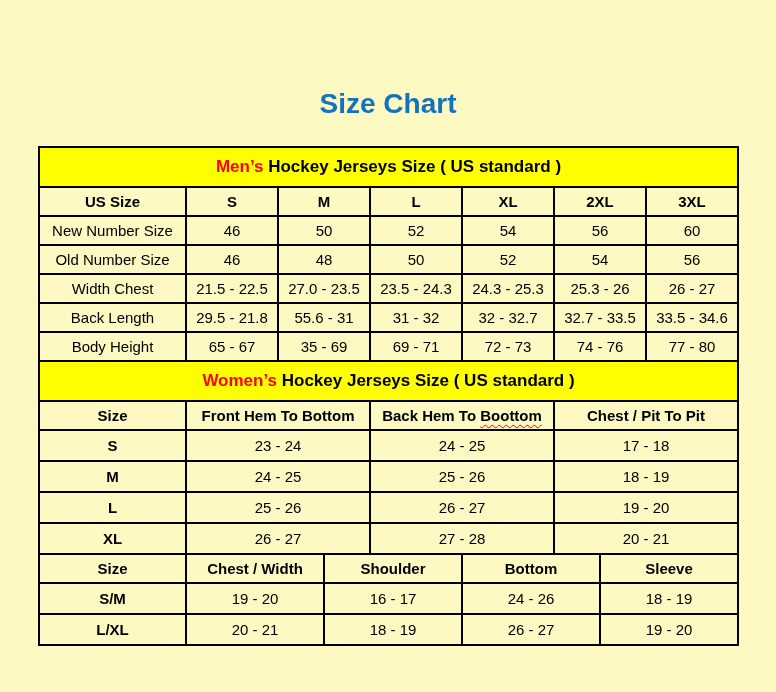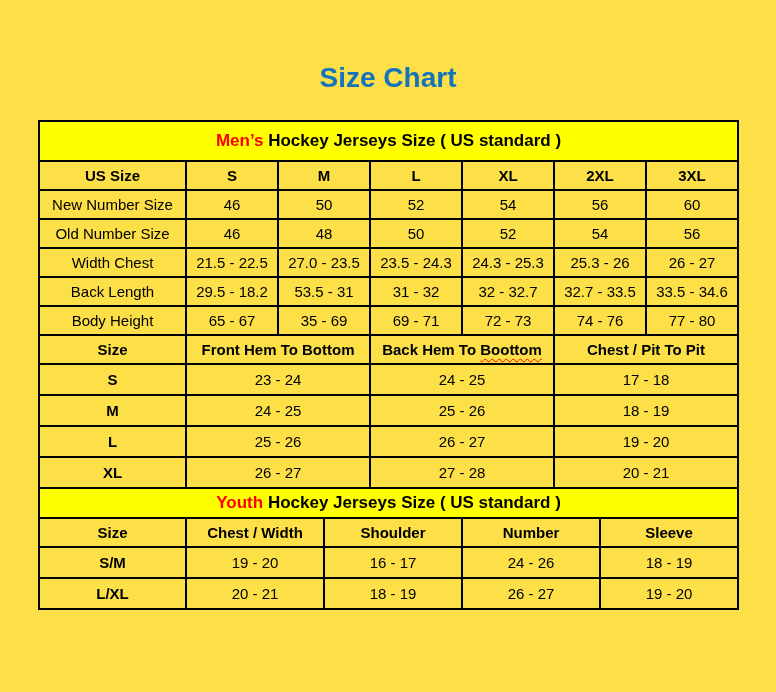--- a/index.html
+++ b/index.html
@@ -4,23 +4,23 @@
 <style>
   html, body {
     margin: 0;
     padding: 0;
     background: #ffffff;
     font-family: "Liberation Sans", sans-serif;
   }
   .page {
     width: 776px;
     height: 692px;
-    background: #fde047;
+    background: #fef9c3;
     box-sizing: border-box;
-    padding-top: 62px;
+    padding-top: 88px;
   }
   .page-title {
     text-align: center;
     font-size: 28px;
     font-weight: bold;
     color: #1373BD;
     letter-spacing: 0px;
     margin: 0 0 26px 0;
   }
   .tables-wrap {
@@ -137,22 +137,22 @@
             <th class="row-label">Width Chest</th>
             <td class="data-cell">21.5 - 22.5</td>
             <td class="data-cell">27.0 - 23.5</td>
             <td class="data-cell">23.5 - 24.3</td>
             <td class="data-cell">24.3 - 25.3</td>
             <td class="data-cell">25.3 - 26</td>
             <td class="data-cell">26 - 27</td>
           </tr>
           <tr>
             <th class="row-label">Back Length</th>
-            <td class="data-cell">29.5 - 18.2</td>
-            <td class="data-cell">53.5 - 31</td>
+            <td class="data-cell">29.5 - 21.8</td>
+            <td class="data-cell">55.6 - 31</td>
             <td class="data-cell">31 - 32</td>
             <td class="data-cell">32 - 32.7</td>
             <td class="data-cell">32.7 - 33.5</td>
             <td class="data-cell">33.5 - 34.6</td>
           </tr>
           <tr>
             <th class="row-label">Body Height</th>
             <td class="data-cell">65 - 67</td>
             <td class="data-cell">35 - 69</td>
             <td class="data-cell">69 - 71</td>
@@ -165,20 +165,23 @@
 
     <table class="size-table womens-table">
       <colgroup>
           <col class="col-label">
           <col class="col-data">
           <col class="col-data">
           <col class="col-data">
         </colgroup>
       <thead>
         <tr>
+          <td class="band-cell" colspan="4"><span class="band-highlight">Women’s</span><span> Hockey Jerseys Size ( US standard )</span></td>
+        </tr>
+        <tr>
             <th class="header-cell">Size</th>
             <th class="header-cell">Front Hem To Bottom</th>
             <th class="header-cell">Back Hem To <span class="squiggle">Boottom</span></th>
             <th class="header-cell">Chest / Pit To Pit</th>
           </tr>
       </thead>
       <tbody>
           <tr>
             <th class="row-label bold-label">S</th>
             <td class="data-cell">23 - 24</td>
@@ -209,27 +212,24 @@
     <table class="size-table youth-table">
       <colgroup>
           <col class="col-label">
           <col class="col-data">
           <col class="col-data">
           <col class="col-data">
           <col class="col-data">
         </colgroup>
       <thead>
         <tr>
-          <td class="band-cell" colspan="5"><span class="band-highlight">Youth</span><span> Hockey Jerseys Size ( US standard )</span></td>
-        </tr>
-        <tr>
             <th class="header-cell">Size</th>
             <th class="header-cell">Chest / Width</th>
             <th class="header-cell">Shoulder</th>
-            <th class="header-cell">Number</th>
+            <th class="header-cell">Bottom</th>
             <th class="header-cell">Sleeve</th>
           </tr>
       </thead>
       <tbody>
           <tr>
             <th class="row-label bold-label">S/M</th>
             <td class="data-cell">19 - 20</td>
             <td class="data-cell">16 - 17</td>
             <td class="data-cell">24 - 26</td>
             <td class="data-cell">18 - 19</td>

